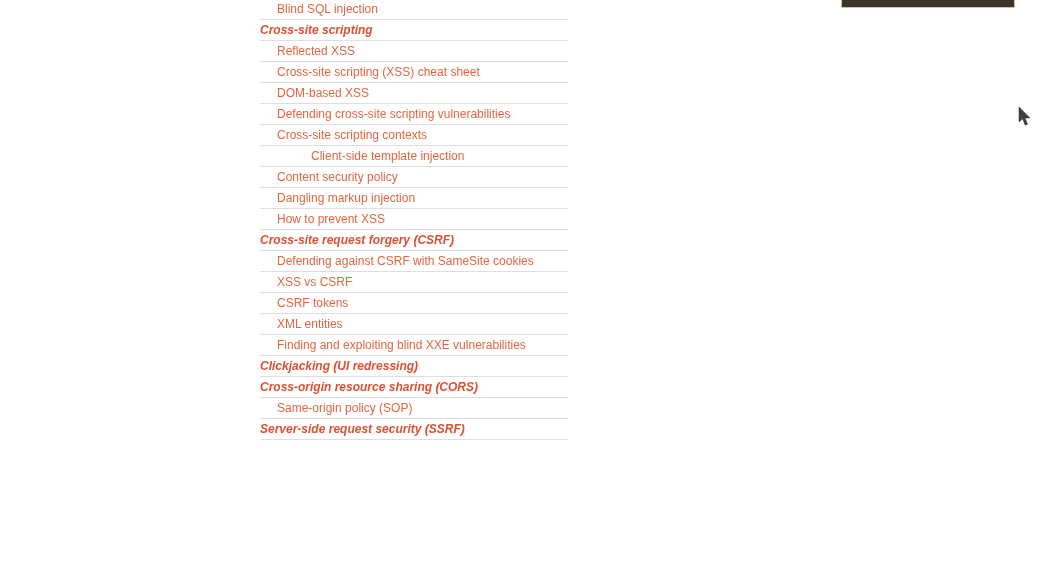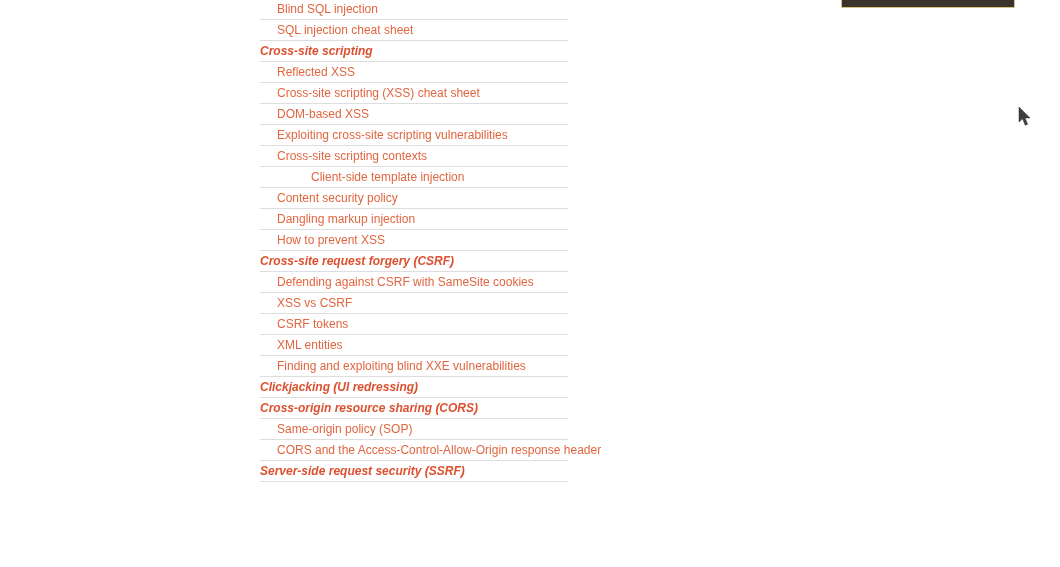--- a/index.html
+++ b/index.html
@@ -65,41 +65,39 @@
 </style>
 </head>
 <body>
 
 <div class="page">
 
   <div class="topbar-sliver"></div>
 
   <nav class="toc" id="nav">
       <a class="row level1">Blind SQL injection</a>
-      <a class="row level1">SQL injection cheat sheet</a>
       <a class="row level0">Cross-site scripting</a>
       <a class="row level1">Reflected XSS</a>
       <a class="row level1">Cross-site scripting (XSS) cheat sheet</a>
       <a class="row level1">DOM-based XSS</a>
-      <a class="row level1">Exploiting cross-site scripting vulnerabilities</a>
+      <a class="row level1">Defending cross-site scripting vulnerabilities</a>
       <a class="row level1">Cross-site scripting contexts</a>
       <a class="row level2">Client-side template injection</a>
       <a class="row level1">Content security policy</a>
       <a class="row level1">Dangling markup injection</a>
       <a class="row level1">How to prevent XSS</a>
       <a class="row level0">Cross-site request forgery (CSRF)</a>
       <a class="row level1">Defending against CSRF with SameSite cookies</a>
       <a class="row level1">XSS vs CSRF</a>
       <a class="row level1">CSRF tokens</a>
       <a class="row level1">XML entities</a>
       <a class="row level1">Finding and exploiting blind XXE vulnerabilities</a>
       <a class="row level0">Clickjacking (UI redressing)</a>
       <a class="row level0">Cross-origin resource sharing (CORS)</a>
       <a class="row level1">Same-origin policy (SOP)</a>
-      <a class="row level1">CORS and the Access-Control-Allow-Origin response header</a>
       <a class="row level0">Server-side request security (SSRF)</a>
     </nav>
 
   <svg class="cursor" viewBox="0 0 14 21">
     <path id="cursor-path" d="M1,1 L1,16 L4.6,12.8 L7.2,19.2 L9.6,18.2 L7,11.9 L12,11.9 Z" fill="#3f3f3f" stroke="#2a2a2a" stroke-width="0.5"></path>
   </svg>
 
 </div>
 
 </body></html>

